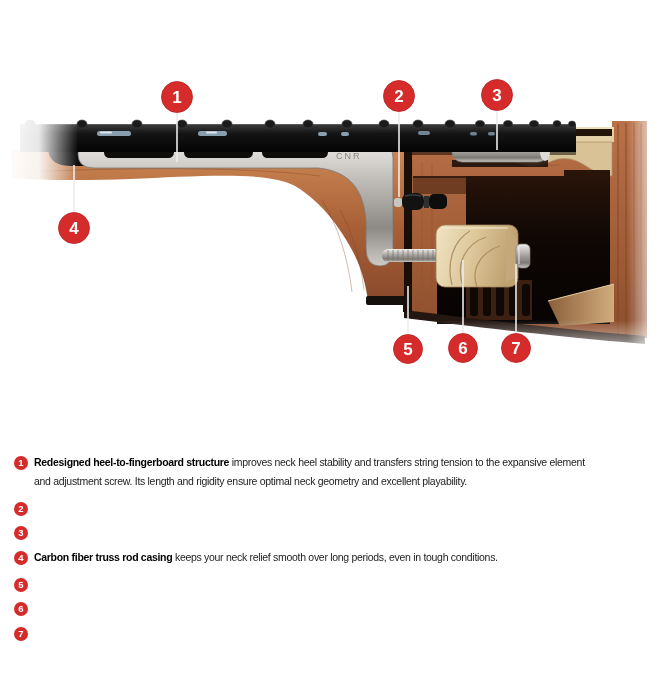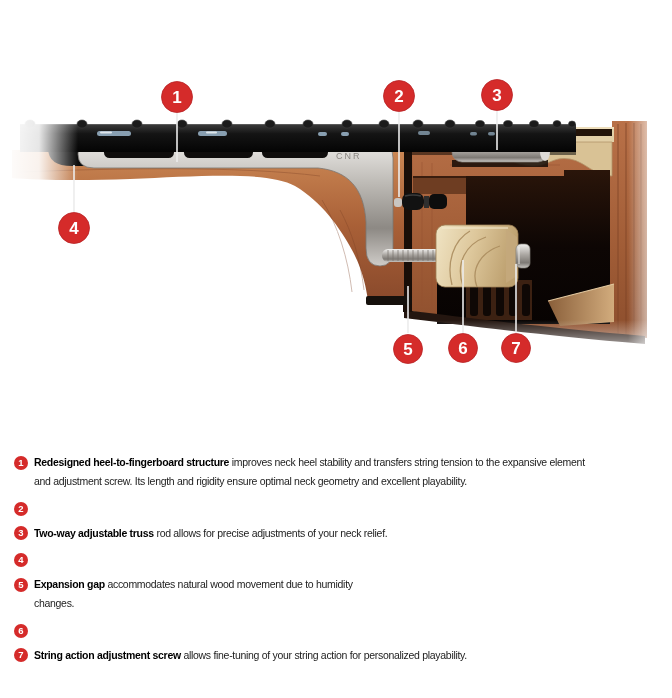--- a/index.html
+++ b/index.html
@@ -296,30 +296,27 @@
   <div class="legend-item">
     <span class="bullet">1</span>
     <p class="legend-text"><strong>Redesigned heel-to-fingerboard structure</strong><span> improves neck heel stability and transfers string tension to the expansive element
 and adjustment screw. Its length and rigidity ensure optimal neck geometry and excellent playability.</span></p>
   </div>
   <div class="legend-item">
     <span class="bullet">2</span>
   </div>
   <div class="legend-item">
     <span class="bullet">3</span>
-    <p class="legend-text"><strong>Two-way adjustable truss</strong><span> rod allows for precise adjustments of your neck relief.</span></p>
   </div>
   <div class="legend-item">
     <span class="bullet">4</span>
+    <p class="legend-text"><strong>Carbon fiber truss rod casing</strong><span> keeps your neck relief smooth over long periods, even in tough conditions.</span></p>
   </div>
   <div class="legend-item">
     <span class="bullet">5</span>
-    <p class="legend-text"><strong>Expansion gap</strong><span> accommodates natural wood movement due to humidity
-changes.</span></p>
   </div>
   <div class="legend-item">
     <span class="bullet">6</span>
   </div>
   <div class="legend-item">
     <span class="bullet">7</span>
-    <p class="legend-text"><strong>String action adjustment screw</strong><span> allows fine-tuning of your string action for personalized playability.</span></p>
   </div>
 </div>
 
 </body></html>

